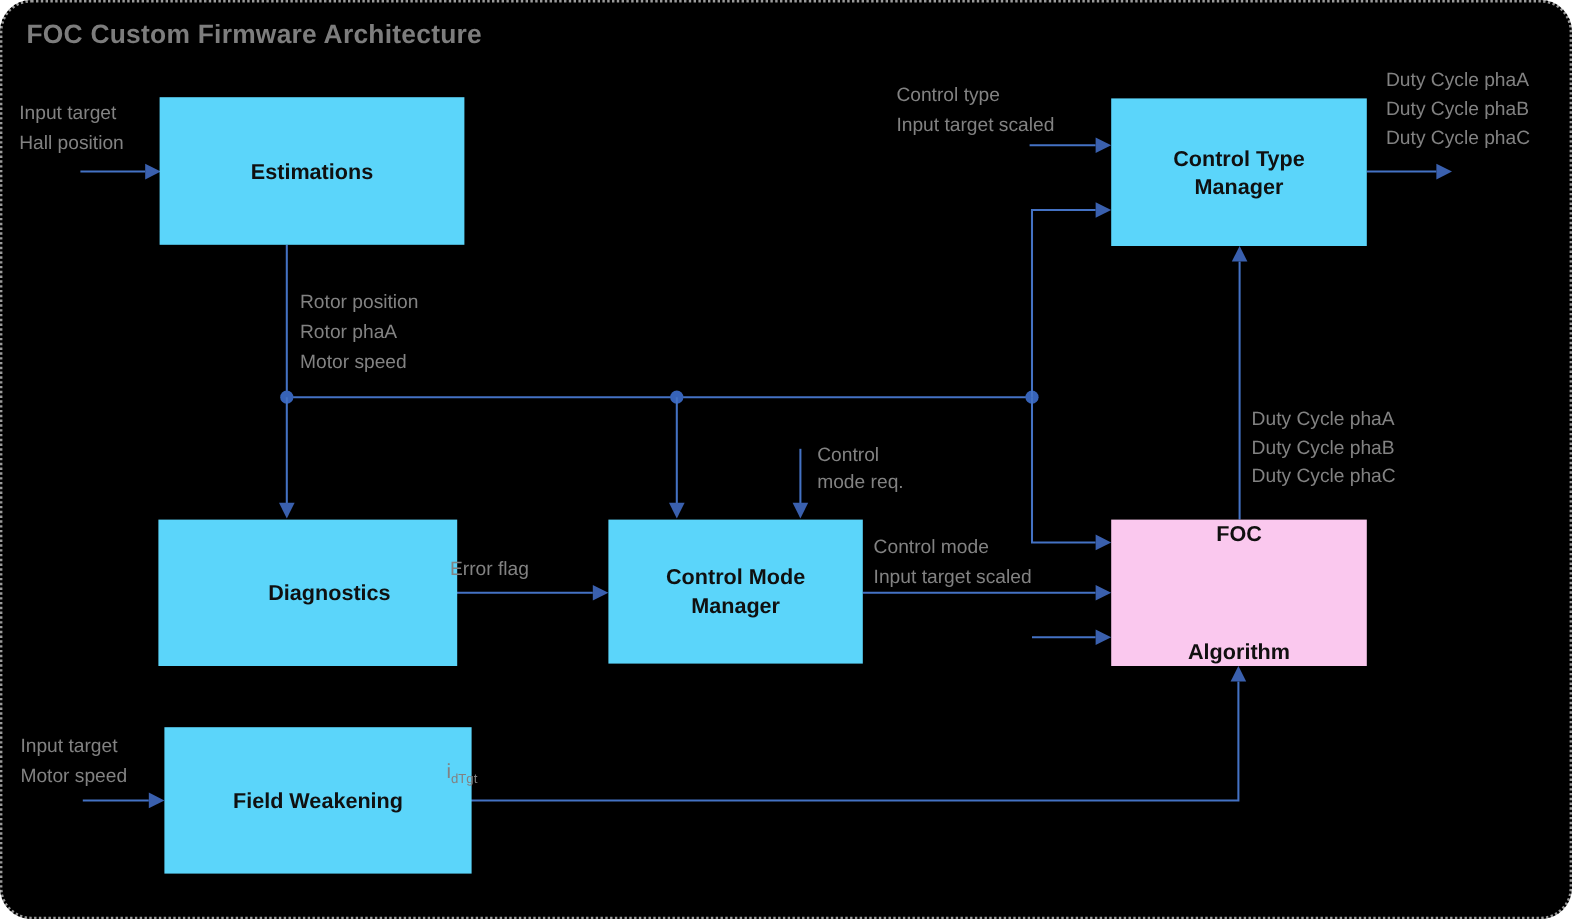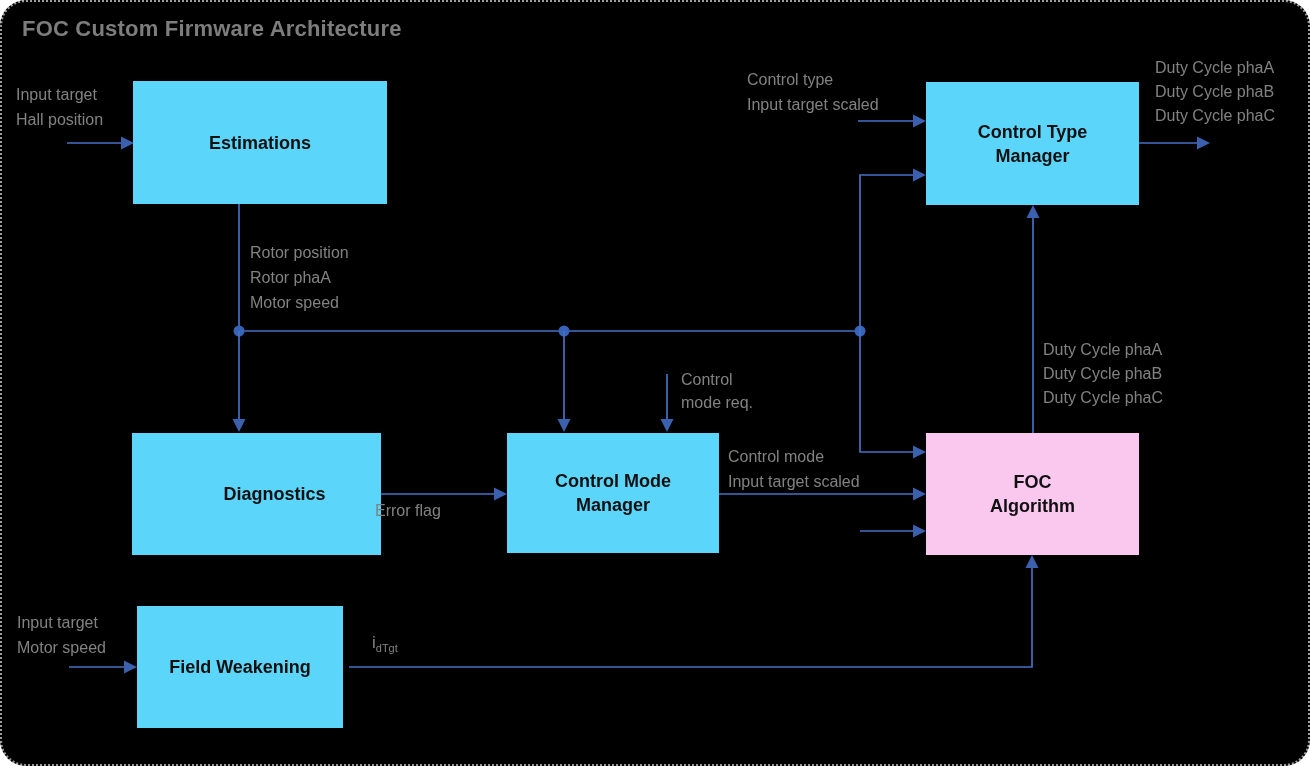--- a/index.html
+++ b/index.html
@@ -11,35 +11,35 @@
   .stage{position:relative;width:1310px;height:766px;font-family:"Liberation Sans",sans-serif;overflow:hidden;}
   .canvas{position:absolute;left:0;top:0;right:0;bottom:0;background:var(--canvas-bg);
           border:2px dotted var(--border-dot);border-radius:26px;box-sizing:border-box;}
   .title{position:absolute;left:22px;top:16px;font-size:22px;font-weight:bold;color:var(--title-gray);letter-spacing:.2px;}
   .wires{position:absolute;left:0;top:0;}
   .wires path{fill:none;stroke:var(--line-blue);stroke-width:1.7;}
   .wires polygon{fill:var(--arrow-blue);stroke:none;}
   .wires circle{fill:var(--dot-blue);stroke:none;}
   .node{position:absolute;display:flex;flex-direction:column;align-items:center;justify-content:center;
         background:var(--node-cyan);color:var(--node-text);font-size:18px;font-weight:bold;line-height:24px;text-align:center;}
-  .node.pink{background:var(--node-pink);}
+  .node.pink{background:var(--node-pink);justify-content:space-between;}
   .n-est{left:133px;top:81px;width:254px;height:123px;}
   .n-ctm{left:926px;top:82px;width:213px;height:123px;}
   .n-diag{left:132px;top:433px;width:213px;height:122px;padding-left:36px;}
   .n-cmm{left:507px;top:433px;width:212px;height:120px;}
   .n-foc{left:926px;top:433px;width:213px;height:122px;}
-  .n-fw{left:137px;top:606px;width:206px;height:122px;}
+  .n-fw{left:137px;top:606px;width:256px;height:122px;}
   .lbl{position:absolute;color:var(--label-gray);font-size:16px;line-height:25px;white-space:nowrap;}
   .l-est-in{left:16px;top:82px;}
   .l-rotor{left:250px;top:227px;margin-top:13px;}
   .l-ctm-in{left:747px;top:67px;}
   .l-duty-out{left:1155px;top:56px;line-height:24px;}
   .l-duty-mid{left:1043px;top:338px;line-height:24px;}
   .l-cmr{left:681px;top:368px;line-height:23px;}
-  .l-err{left:375px;top:498px;}
+  .l-err{left:375px;top:462px;}
   .l-cmm-out{left:728px;top:444px;}
   .l-cur{left:801px;top:546px;line-height:24px;}
   .l-fw-in{left:17px;top:610px;}
   .l-idtgt{left:372px;top:630px;font-size:17px;}
   .l-idtgt sub{font-size:11px;line-height:0;}
 </style>
 </head>
 <body>
 
 <div class="stage">

